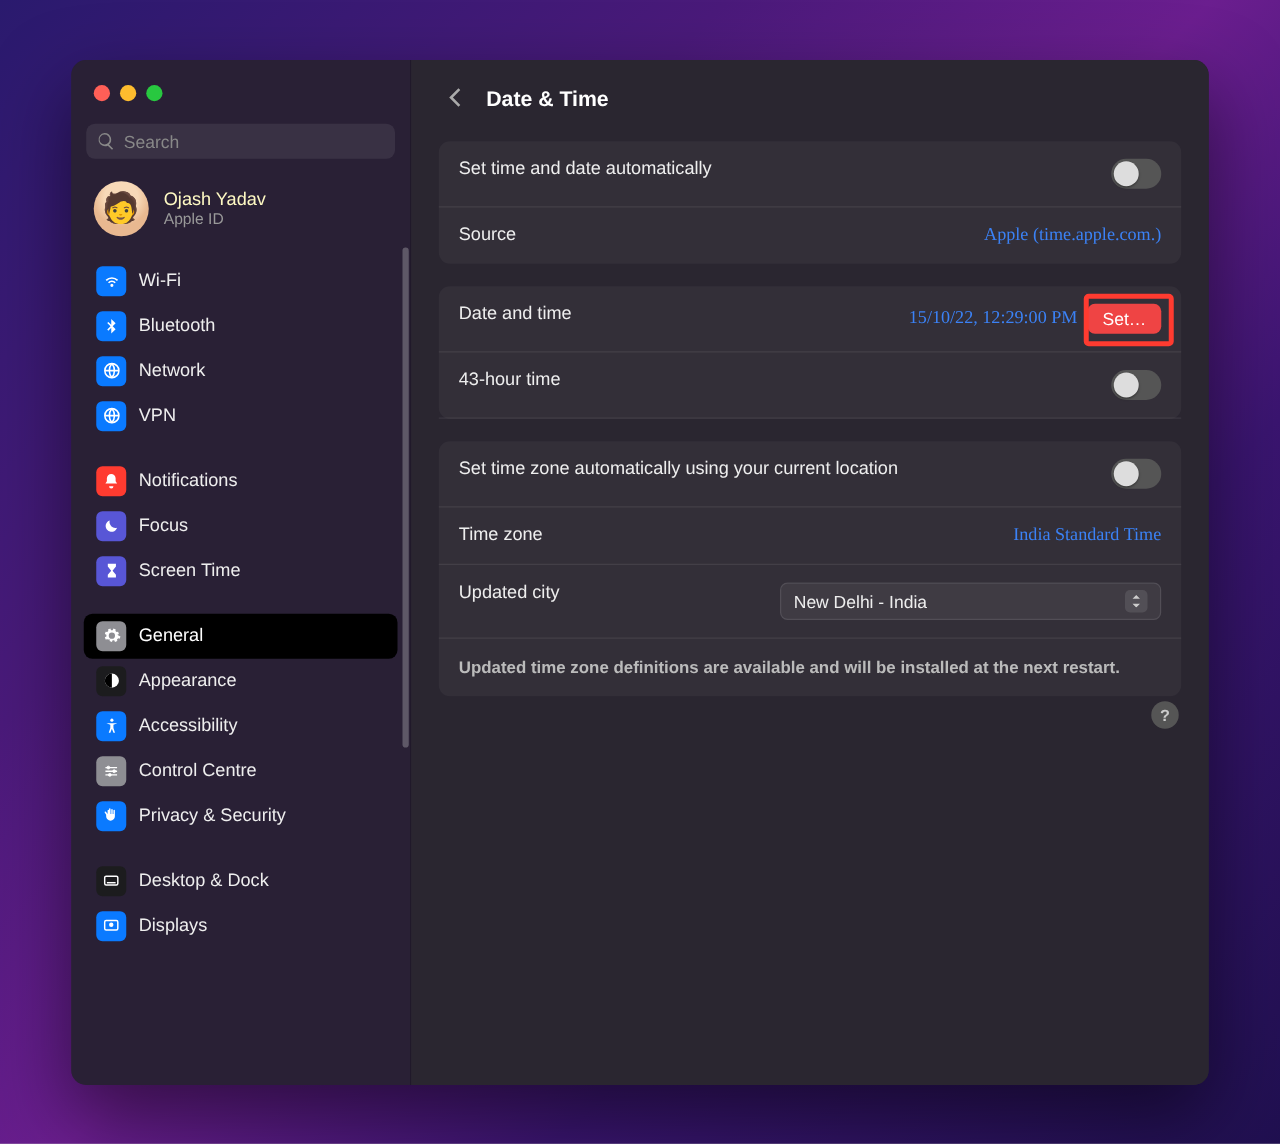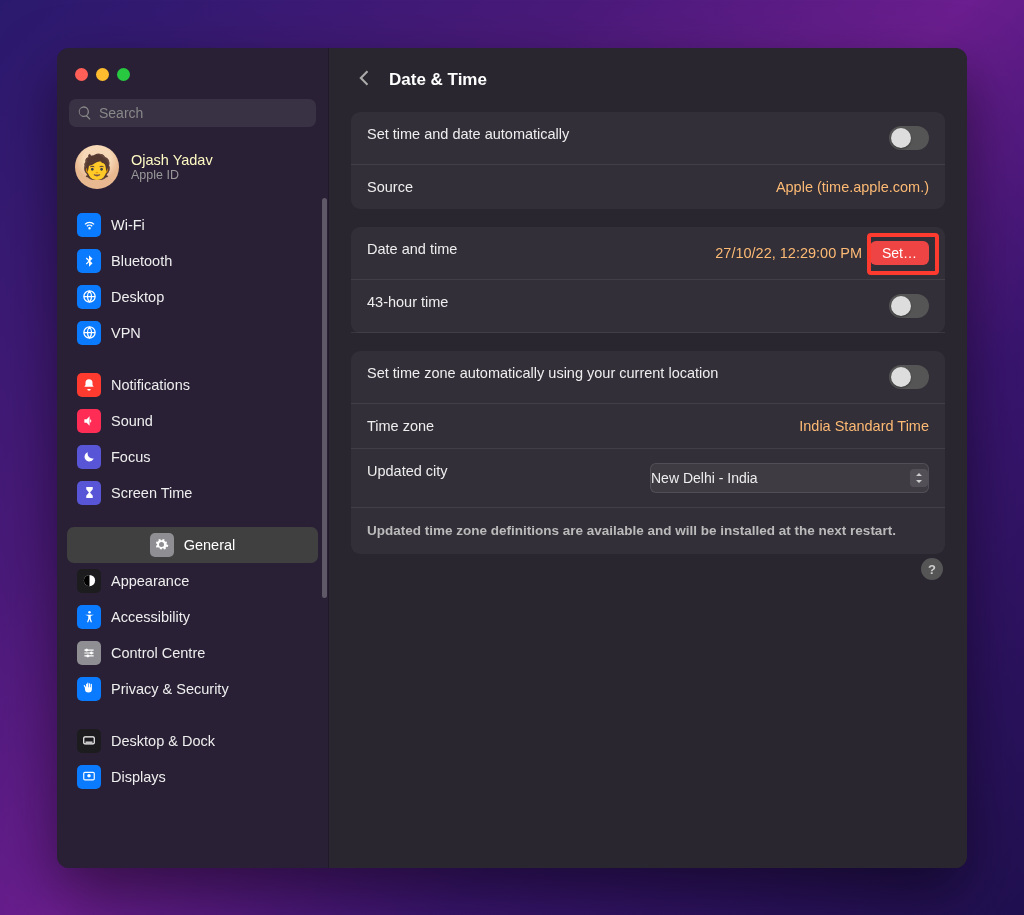--- a/index.html
+++ b/index.html
@@ -82,21 +82,21 @@
     .nav-item {
       display: flex;
       align-items: center;
       gap: 10px;
       padding: 6px 10px;
       border-radius: 7px;
       cursor: default;
       color: #eee;
       font-size: 14.5px;
     }
-    .nav-item.selected { background: #404040; color: #fff; justify-content: center; }
+    .nav-item.selected { background: #000000; color: #fff; }
     .nav-icon {
       width: 24px; height: 24px; border-radius: 5px;
       display:flex; align-items:center; justify-content:center;
       font-size: 13px; color:#fff; flex-shrink:0;
     }
     .scroll-indicator {
       position: absolute;
       right: 1px;
       top: 150px;
       width: 5px;
@@ -131,21 +131,21 @@
       display: flex;
       align-items: flex-start;
       justify-content: space-between;
       padding: 14px 16px;
       border-bottom: 1px solid rgba(255,255,255,0.08);
       font-size: 14.5px;
       gap: 10px;
     }
     .row:last-child { border-bottom: none; }
     .row .label { color: #eee; }
-    .row .value { color: #fdba74; text-align: right; }
+    .row .value { color: #3b82f6; text-align: right; font-family: Liberation Serif, serif; }
     .toggle {
       width: 40px; height: 24px; border-radius: 12px;
       background: #555; position: relative; flex-shrink: 0;
     }
     .toggle::after {
       content: ""; position: absolute; top: 2px; left: 2px;
       width: 20px; height: 20px; background: #ddd; border-radius: 50%;
       box-shadow: 0 1px 2px rgba(0,0,0,0.4);
     }
     .btn-set {
@@ -160,22 +160,22 @@
       position: absolute;
       border: 4px solid #ff3b30;
       border-radius: 4px;
       pointer-events: none;
     }
     .right-group { display:flex; align-items:center; gap: 8px;}
     .select {
       background: rgba(255,255,255,0.06);
       border: 1px solid rgba(255,255,255,0.1);
       border-radius: 6px;
-      padding: 5px 0;
-      width: 279px;
+      padding: 5px 10px;
+      width: 305px;
       display: flex; justify-content: space-between; align-items: center;
       color: #eee; font-size: 14px;
     }
     .select .chev {
       width: 18px; height: 18px; background: rgba(255,255,255,0.1);
       border-radius: 4px; display:flex; align-items:center; justify-content:center;
     }
     .select .chev svg { width: 10px; height: 10px; }
     .note {
       color: #bbb; font-size: 13.5px; font-weight: 600;
@@ -234,48 +234,40 @@
             </div>
             <span>Bluetooth</span>
           </div>
           <div class="nav-item">
             <div class="nav-icon" style="background: rgb(10, 122, 255);">
               <svg viewBox="0 0 24 24" fill="none" stroke="#fff" stroke-width="2" width="15" height="15">
                 <circle cx="12" cy="12" r="9"></circle>
                 <path d="M3 12h18M12 3a14 14 0 010 18M12 3a14 14 0 000 18"></path>
               </svg>
             </div>
-            <span>Desktop</span>
+            <span>Network</span>
           </div>
           <div class="nav-item">
             <div class="nav-icon" style="background: rgb(10, 122, 255);">
               <svg viewBox="0 0 24 24" fill="none" stroke="#fff" stroke-width="2" width="15" height="15">
                 <circle cx="12" cy="12" r="9"></circle>
                 <path d="M3 12h18M12 3a14 14 0 010 18M12 3a14 14 0 000 18"></path>
               </svg>
             </div>
             <span>VPN</span>
           </div>
         </div>
         <div class="nav-group">
           <div class="nav-item">
             <div class="nav-icon" style="background: rgb(255, 59, 48);">
               <svg viewBox="0 0 24 24" fill="#fff" width="14" height="14">
                 <path d="M12 2a6 6 0 016 6v4l2 3H4l2-3V8a6 6 0 016-6zm0 20a3 3 0 003-3H9a3 3 0 003 3z"></path>
               </svg>
             </div>
             <span>Notifications</span>
-          </div>
-          <div class="nav-item">
-            <div class="nav-icon" style="background: rgb(255, 45, 85);">
-              <svg viewBox="0 0 24 24" fill="#fff" width="14" height="14">
-                <path d="M4 9v6h4l5 5V4L8 9zm12 3a3 3 0 00-2-2.8v5.6a3 3 0 002-2.8z"></path>
-              </svg>
-            </div>
-            <span>Sound</span>
           </div>
           <div class="nav-item">
             <div class="nav-icon" style="background: rgb(88, 86, 214);">
               <svg viewBox="0 0 24 24" fill="#fff" width="14" height="14">
                 <path d="M20 14a8 8 0 01-10-10 8 8 0 1010 10z"></path>
               </svg>
             </div>
             <span>Focus</span>
           </div>
           <div class="nav-item">
@@ -376,21 +368,21 @@
       <div class="row">
         <span class="label">Source</span>
         <span class="value">Apple (time.apple.com.)</span>
       </div>
     </div>
 
     <div class="panel" style="position:relative;">
       <div class="row">
         <span class="label">Date and time</span>
         <div class="right-group">
-          <span class="value">27/10/22, 12:29:00 PM</span>
+          <span class="value">15/10/22, 12:29:00 PM</span>
           <button class="btn-set" id="set-btn">Set…</button>
         </div>
       </div>
       <div class="row">
         <span class="label">43-hour time</span>
         <div class="toggle"></div>
       </div>
       <div class="highlight-box" style="top:6px; right:6px; width:72px; height:42px;"></div>
     </div>
 

